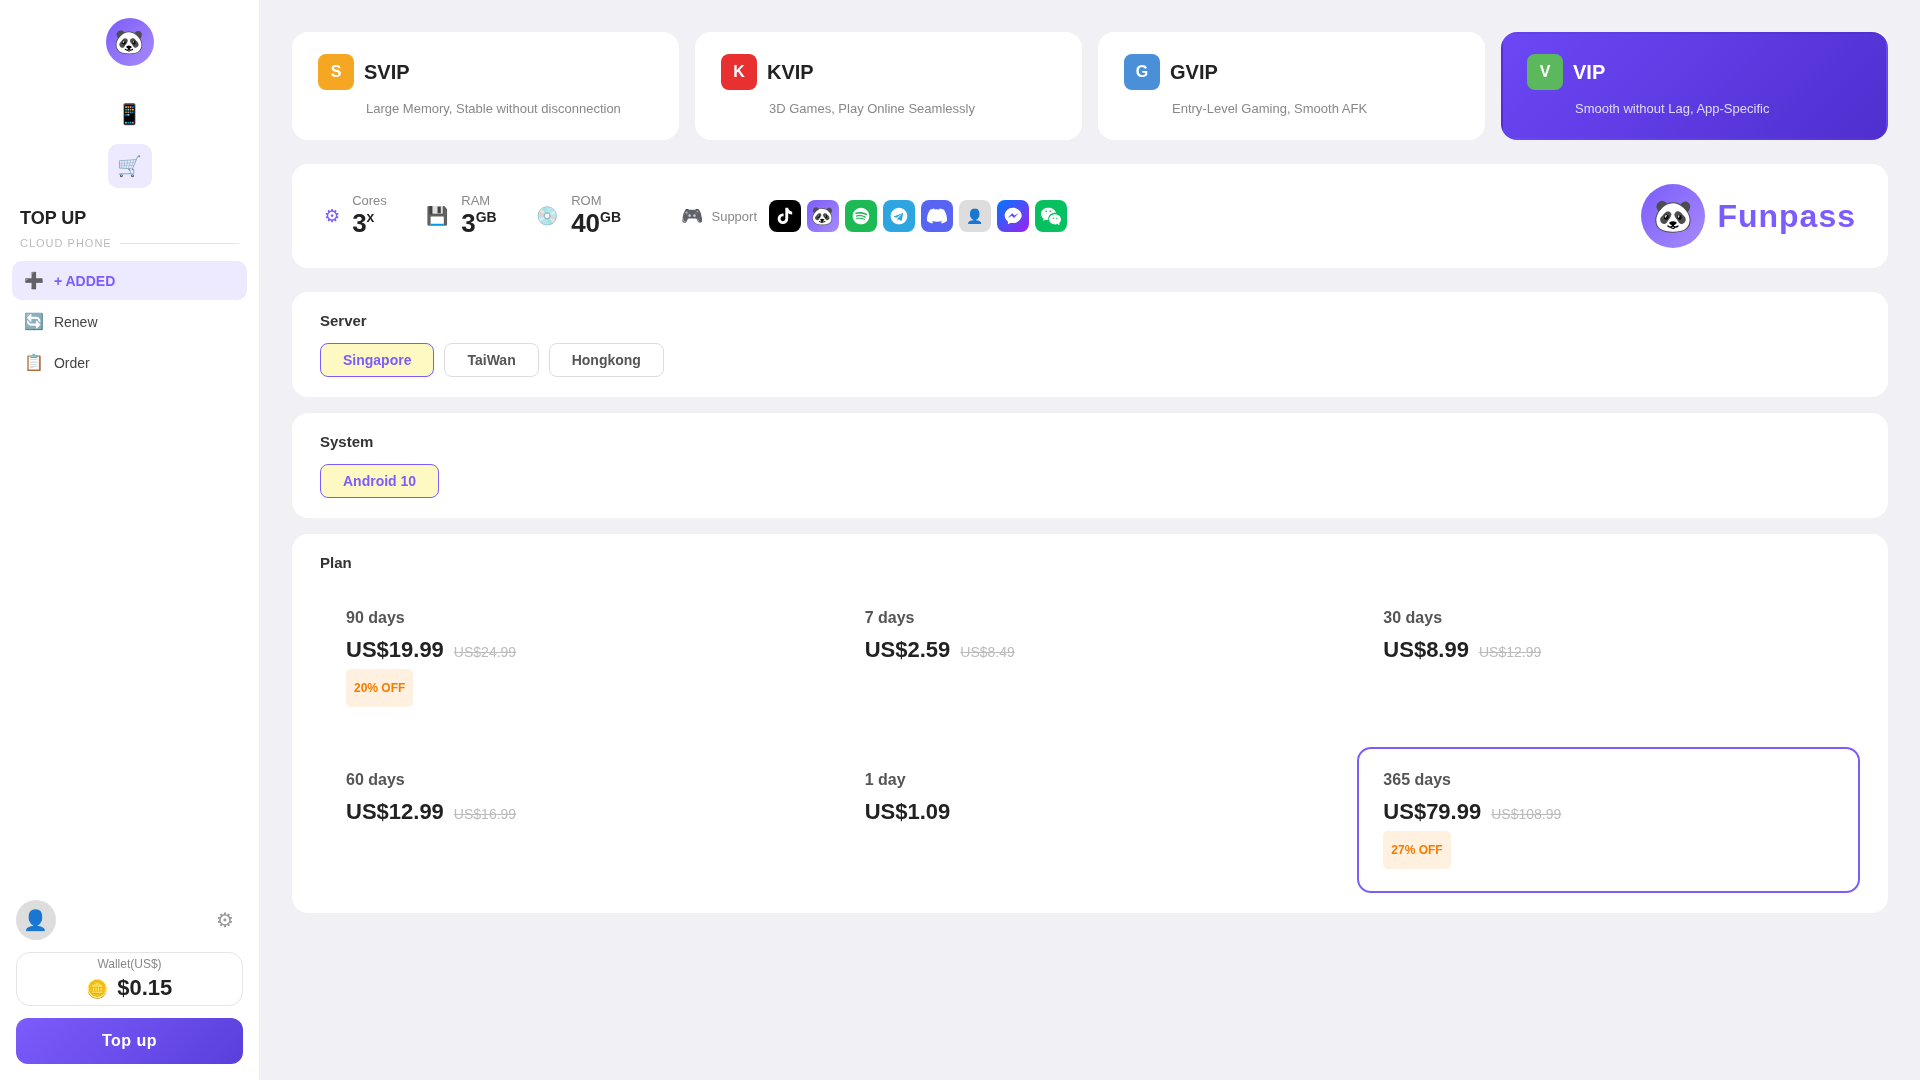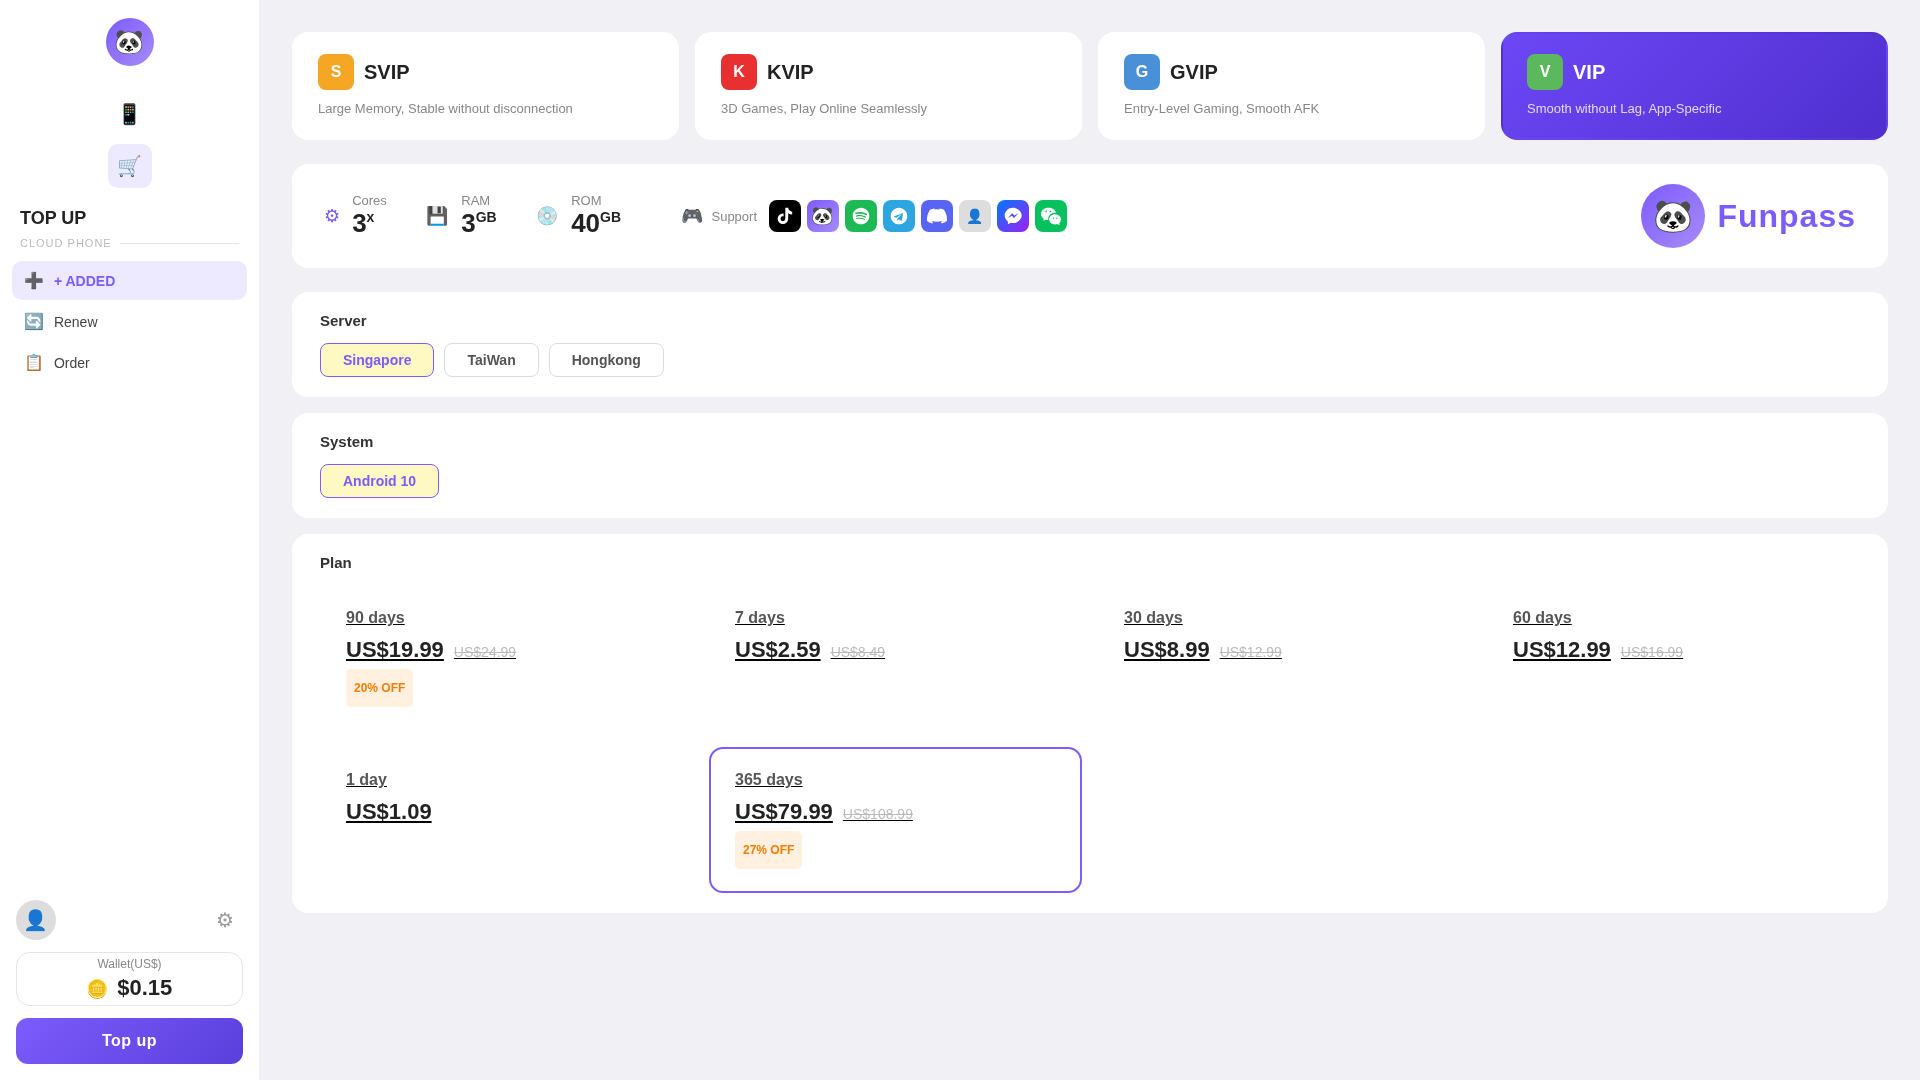--- a/index.html
+++ b/index.html
@@ -259,20 +259,21 @@
     }
 
     .vip-card.active .vip-card-title {
       color: #fff;
     }
 
     .vip-card-desc {
       font-size: 13px;
       color: #888;
       line-height: 1.4;
+      margin-left: 48px;
     }
 
     .vip-card.active .vip-card-desc {
       color: rgba(255,255,255,0.8);
     }
 
     
     .specs-row {
       display: flex;
       align-items: center;
@@ -391,23 +392,22 @@
     }
 
     .option-btn.active {
       border-color: #7c5cfc;
       color: #7c5cfc;
       background: #fef9c3;
     }
 
     .plans-grid {
       display: grid;
-      grid-template-columns: repeat(4, 1fr);
+      grid-template-columns: repeat(3, 1fr);
       gap: 16px;
-      text-decoration: underline;
     }
 
     .plan-card {
       background: #fff;
       border-radius: 14px;
       padding: 22px 24px;
       cursor: pointer;
       border: 2px solid transparent;
     }
 

